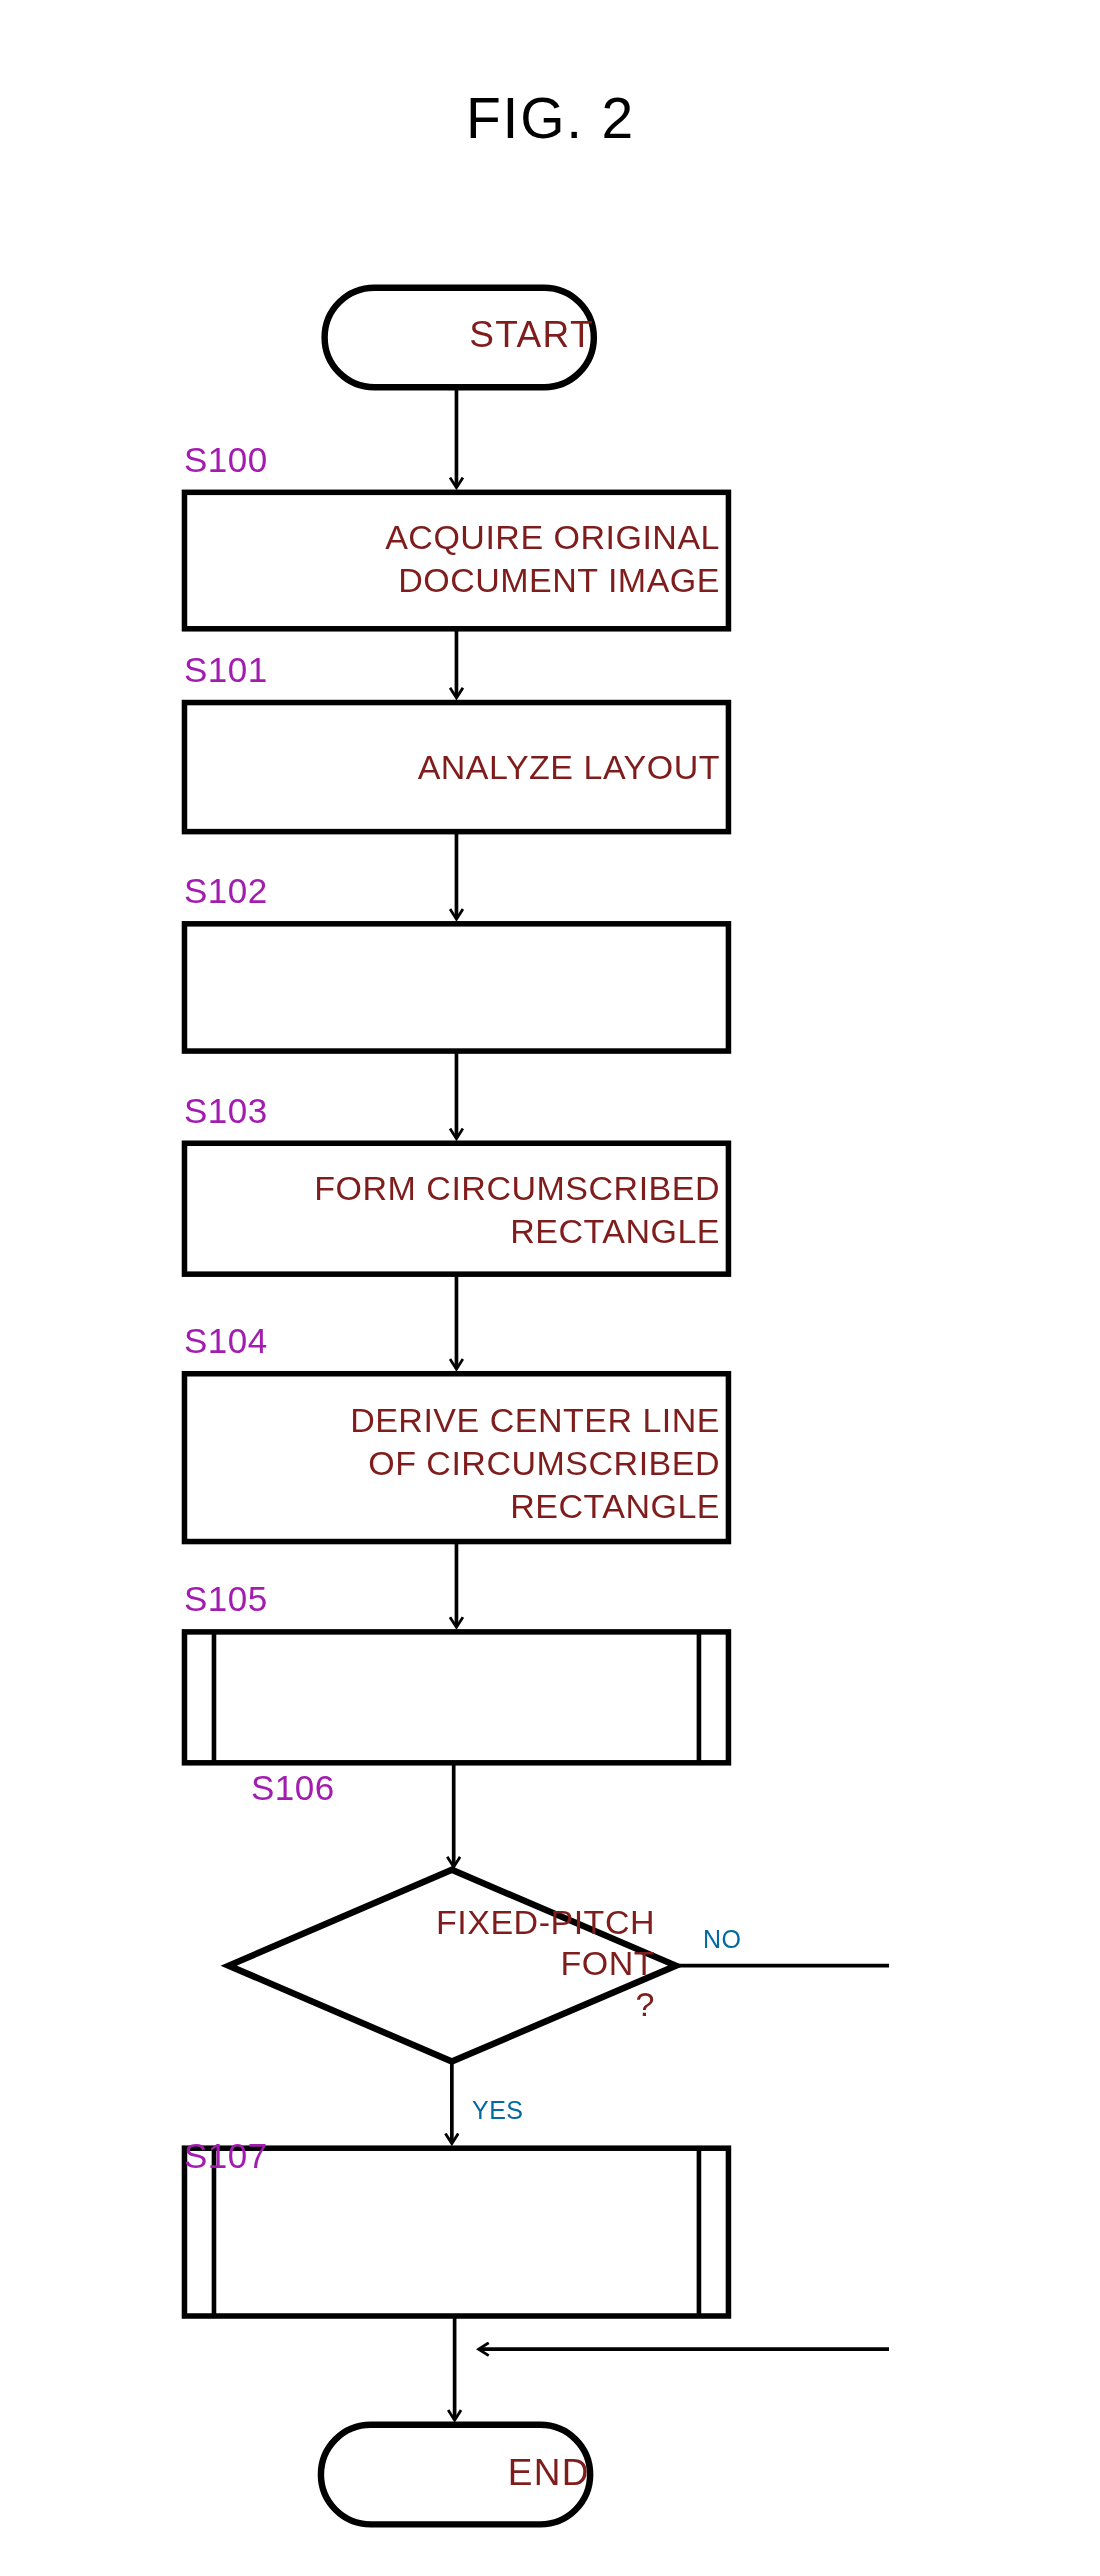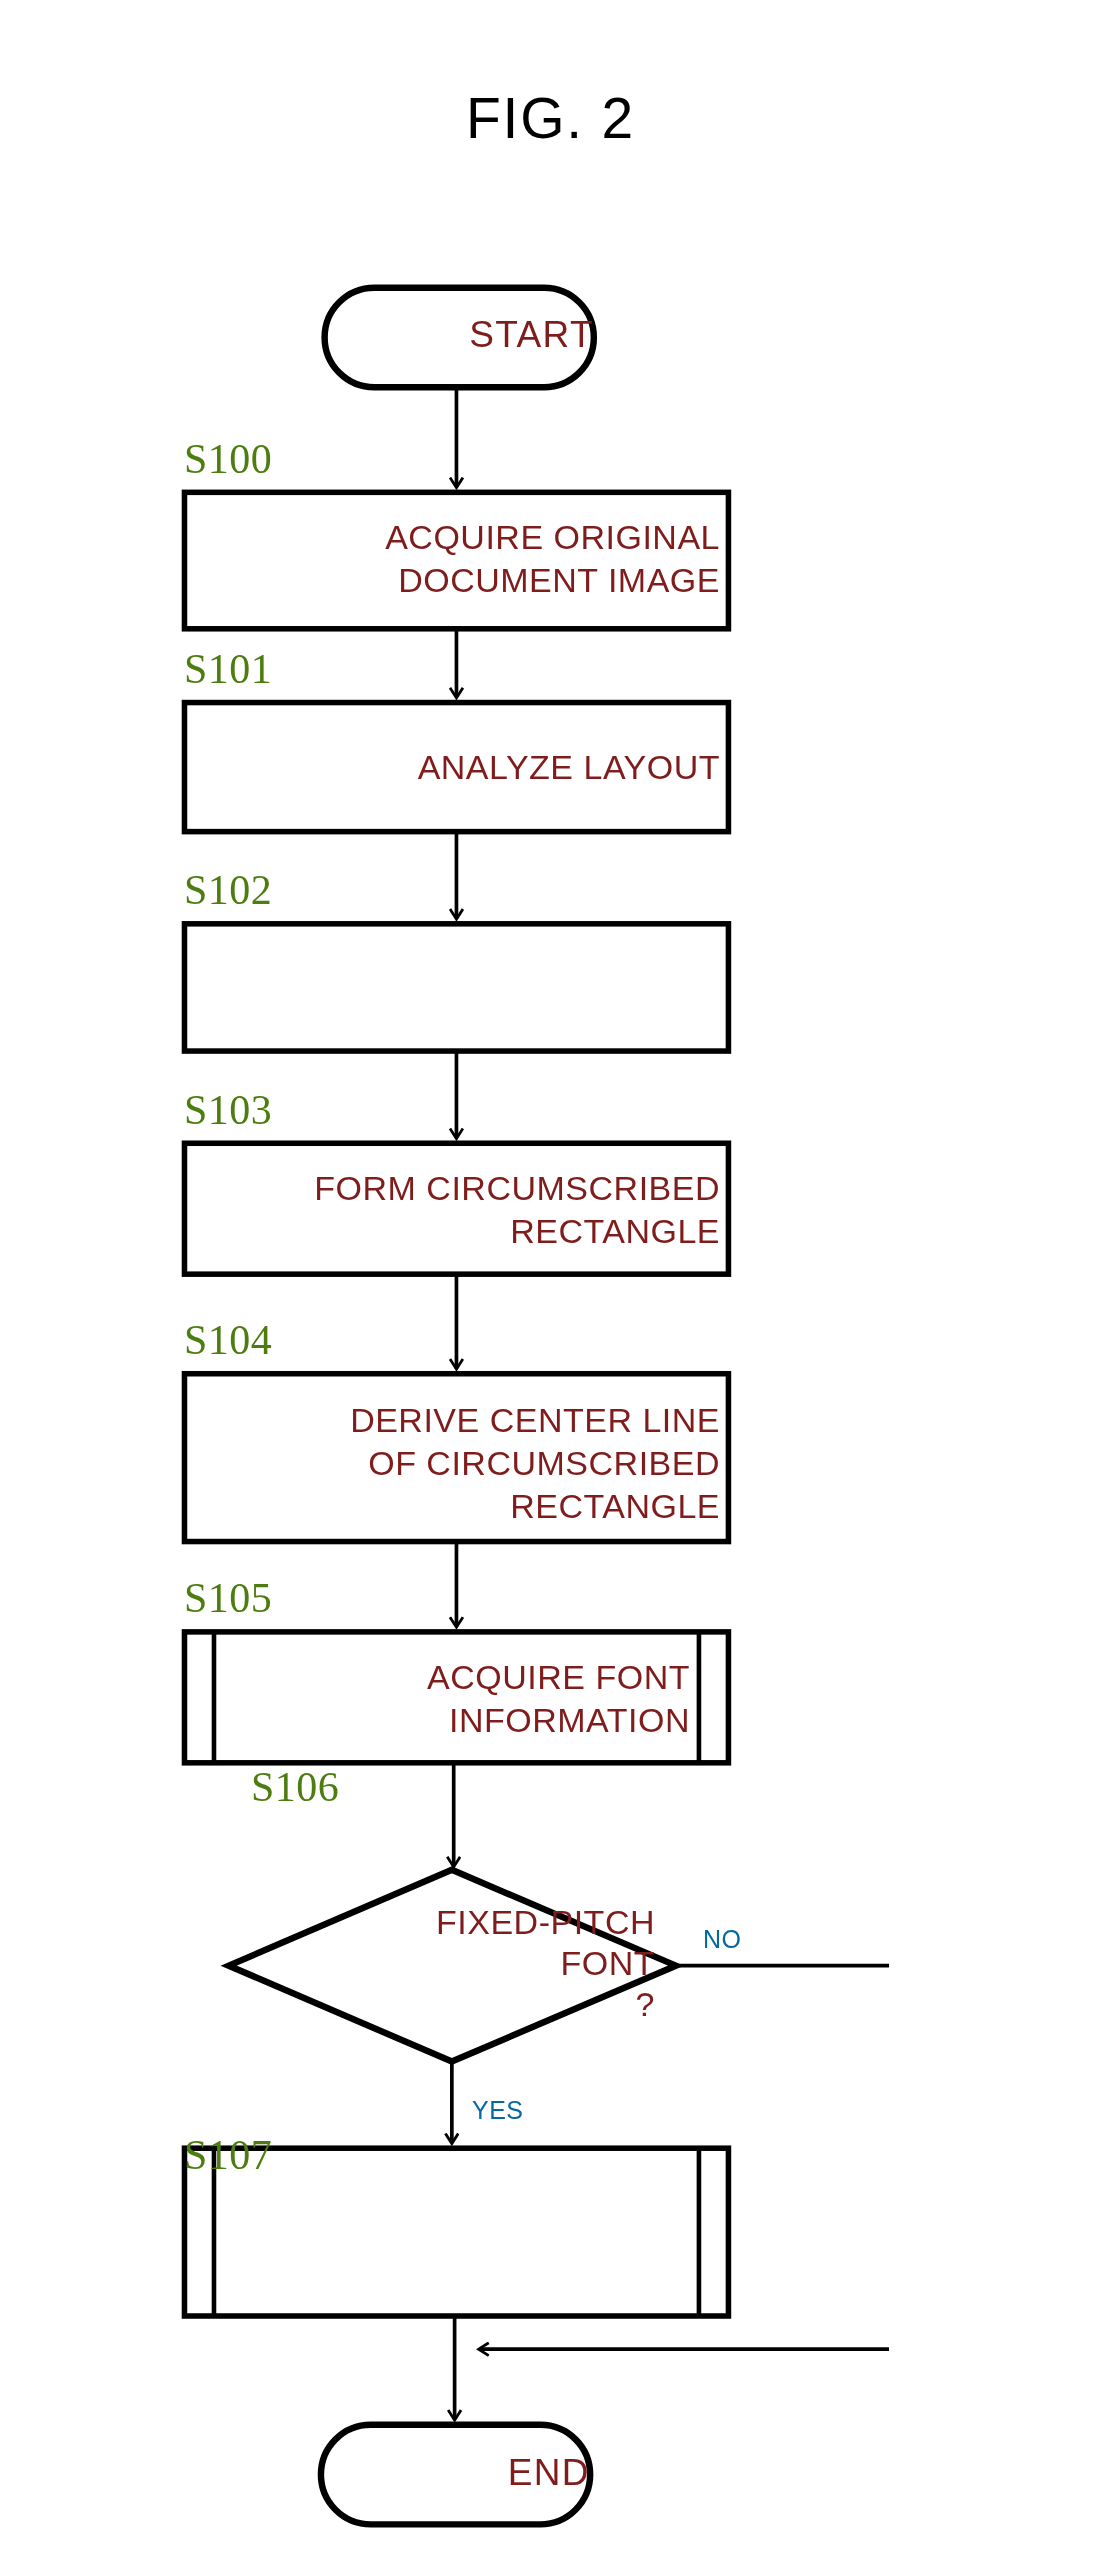--- a/index.html
+++ b/index.html
@@ -52,25 +52,25 @@
     white-space: pre-line;
     pointer-events: none;
   }
   .term-text {
     font-size: 37px;
     line-height: 41px;
     letter-spacing: 1.4px;
   }
   .step-label {
     position: absolute;
-    font-family: Liberation Serif, serif;
-    font-size: 42px;
+    font-family: Liberation Sans, sans-serif;
+    font-size: 35px;
     line-height: 37px;
     letter-spacing: 0.5px;
-    color: #4d7c0f;
+    color: #a21caf;
   }
   .branch-label {
     position: absolute;
     font-family: Liberation Sans, sans-serif;
     font-size: 25px;
     line-height: 37px;
     letter-spacing: 0.5px;
     color: #0369a1;
   }
 </style>
@@ -133,22 +133,20 @@
   <div class="node-text" style="left:194px; top:746px; width:526px;">ANALYZE LAYOUT</div>
 
 
   <div class="node-text" style="left:194px; top:1167px; width:526px;">FORM CIRCUMSCRIBED
 RECTANGLE</div>
 
   <div class="node-text" style="left:194px; top:1399px; width:526px;">DERIVE CENTER LINE
 OF CIRCUMSCRIBED
 RECTANGLE</div>
 
-  <div class="node-text" style="left:223px; top:1656px; width:467px;">ACQUIRE FONT
-INFORMATION</div>
 
   <div class="node-text" style="left:249px; top:1902px; width:406px; line-height:41px;">FIXED-PITCH
 FONT
 ?</div>
 
 
   <div class="node-text term-text" style="left:321px; top:2452px; width:269px;">END</div>
 
   <div class="step-label" style="left:184px; top:441px;">S100</div>
   <div class="step-label" style="left:184px; top:651px;">S101</div>

